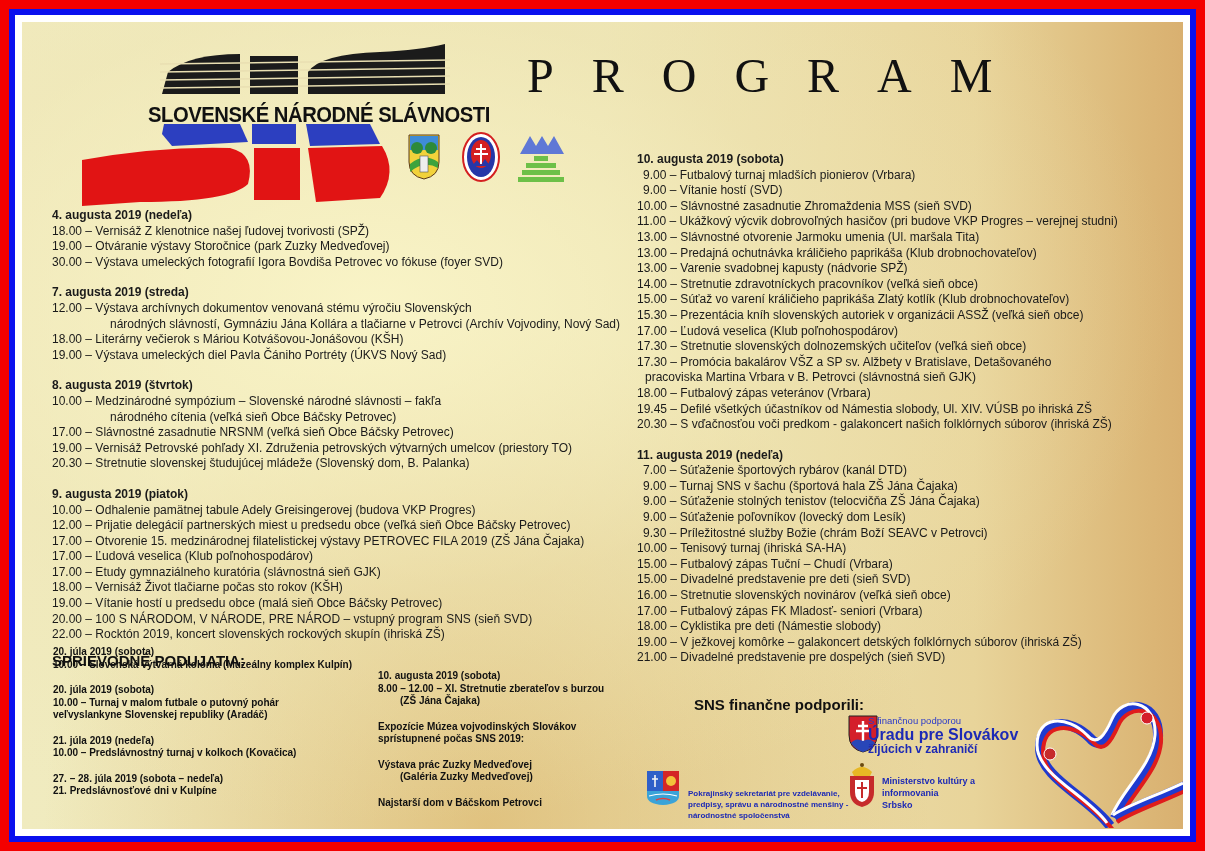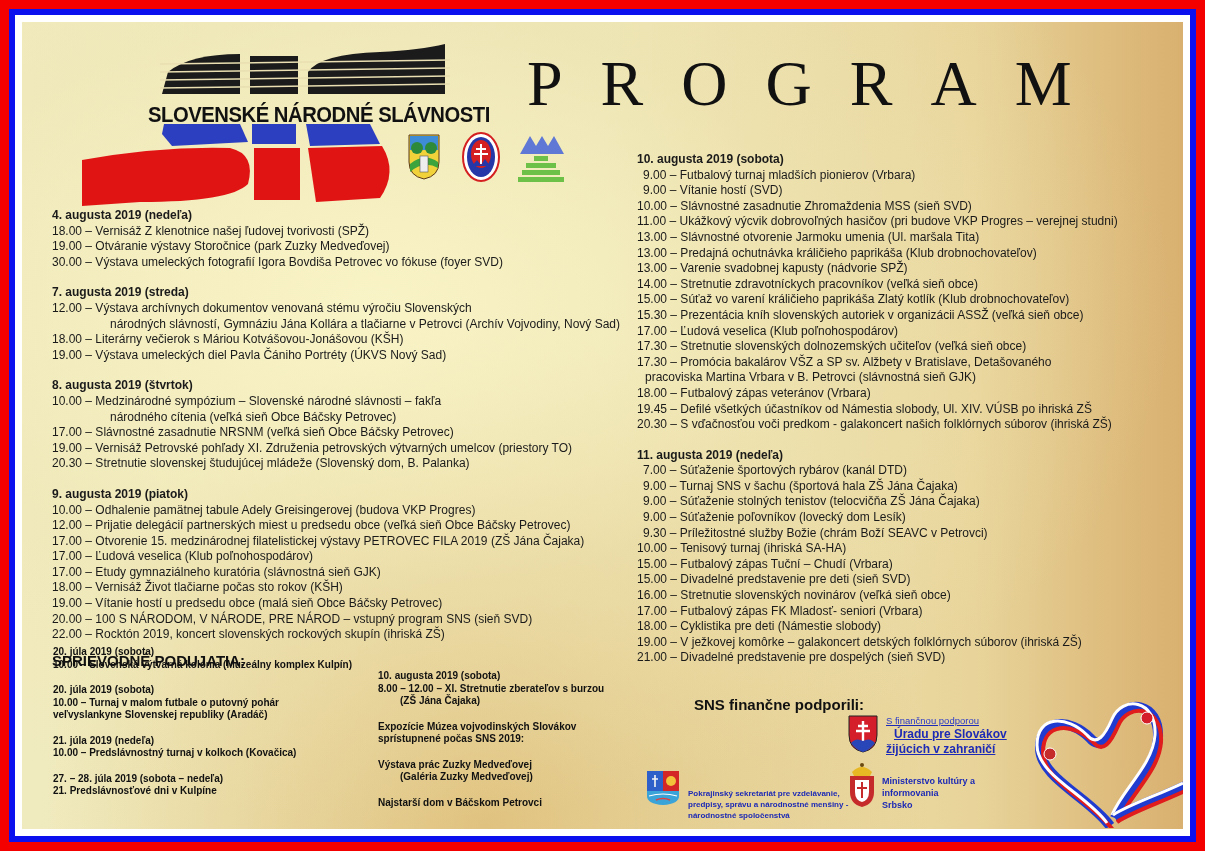--- a/index.html
+++ b/index.html
@@ -32,21 +32,21 @@
   .abs { position: absolute; }
   .logo-slogan {
     left: 68px; top: 60px; font-family: "Liberation Sans", sans-serif;
     font-weight: bold; font-size: 22px; letter-spacing: -0.5px; color: #111;
     transform: scaleX(0.92); transform-origin: left; white-space: nowrap;
   }
   .emblem { position: absolute; }
 
   .title {
     left: 505px; top: 30px; font-family: "Liberation Serif", serif;
-    font-size: 64px; letter-spacing: 38px; color: #111; white-space: nowrap;
+    font-size: 48px; letter-spacing: 38px; color: #111; white-space: nowrap;
     line-height: 1;
   }
 
   .col { position: absolute; font-size: 12px; line-height: 15.6px; color: #1a1a1a; }
   .day { margin-bottom: 15px; }
   .day-h { font-weight: bold; }
   .ev { white-space: nowrap; }
   .ev-wrap { padding-left: 58px; }
 
   .accomp-h {
@@ -248,23 +248,23 @@
   </div>
 
   <div class="abs sponsors-h" style="left:628px; top:674px;margin-left:44px;">SNS finančne podporili:</div>
 
   <div class="abs" style="left:826px; top:693px; width:220px; height:50px;">
     <svg class="abs" style="left:0; top:0;" width="30" height="38" viewBox="0 0 30 38">
       <path d="M1 1 H29 V20 Q29 34 15 37 Q1 34 1 20 Z" fill="#d41f2a" stroke="#222" stroke-width="1"></path>
       <path d="M15 6 V26 M10 11 H20 M8 16 H22" stroke="#fff" stroke-width="2.4"></path>
       <path d="M3 28 Q8 22 15 26 Q22 22 27 28 Q22 35 15 37 Q8 35 3 28 Z" fill="#2846b8"></path>
     </svg>
-    <div class="abs sp-text" style="left:38px; top:0; font-size:9.5px; line-height:12px;text-decoration:underline;">
+    <div class="abs sp-text" style="left:20px; top:0; font-size:9.5px; line-height:12px;">
       <div style="font-weight:normal; color:#2a39c9;">S finančnou podporou</div>
-      <div style="font-size:12px; line-height:15px;margin-left:8px;">Úradu pre Slovákov</div>
+      <div style="font-size:16px; line-height:15px;">Úradu pre Slovákov</div>
       <div style="font-size:12px; line-height:15px;">žijúcich v zahraničí</div>
     </div>
   </div>
 
   <div class="abs" style="left:624px; top:748px; width:220px; height:40px;">
     <svg class="abs" style="left:0; top:0;" width="34" height="36" viewBox="0 0 34 36">
       <rect x="1" y="1" width="16" height="20" fill="#2f5fc8"></rect>
       <rect x="17" y="1" width="16" height="20" fill="#d42626"></rect>
       <circle cx="25" cy="11" r="5" fill="#f2c33a"></circle>
       <path d="M9 5 V17 M6 9 H12" stroke="#f5f5f5" stroke-width="1.6"></path>

